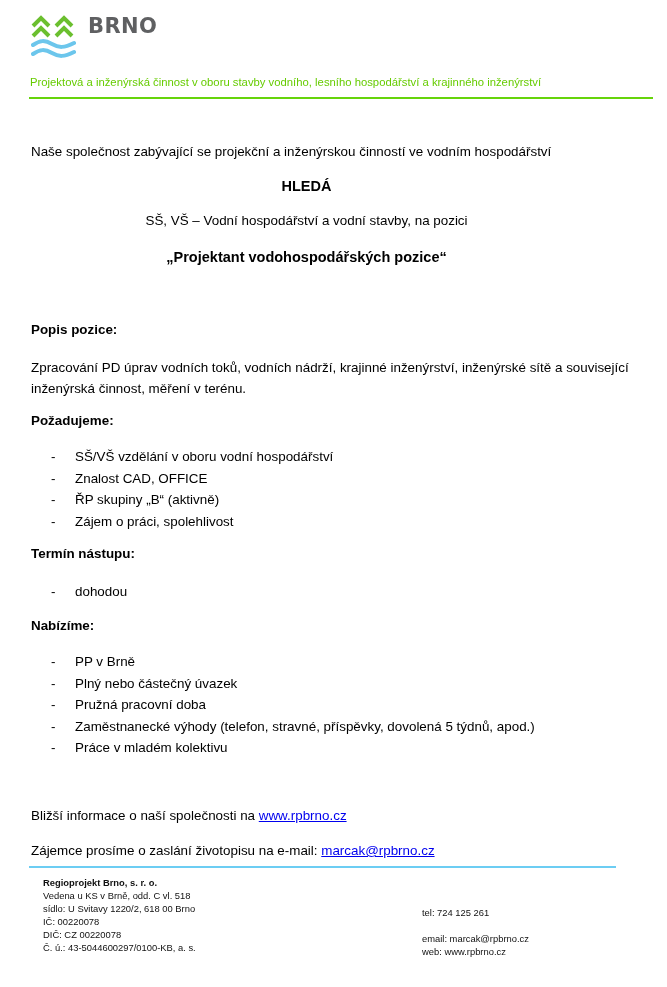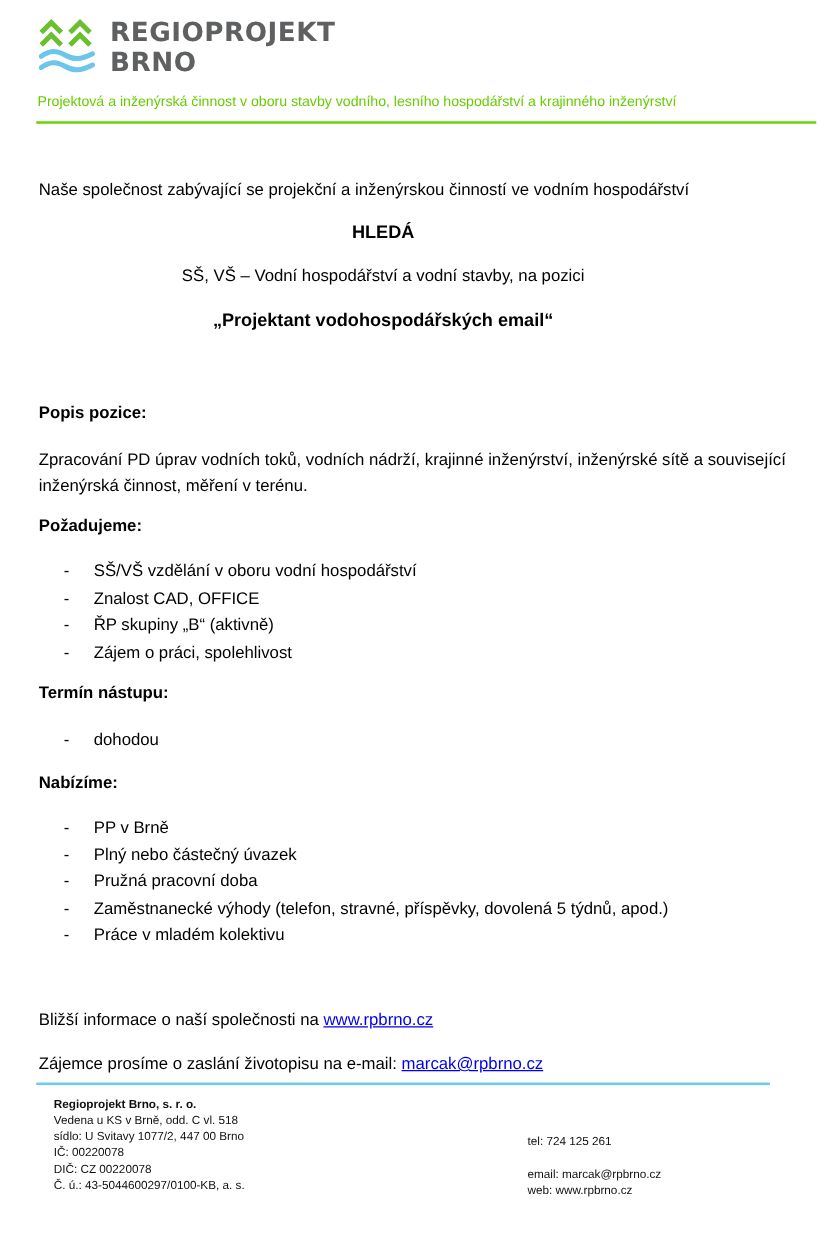--- a/index.html
+++ b/index.html
@@ -58,30 +58,29 @@
       <polyline points="25,12 33,4 41,12"></polyline>
       <polyline points="25,22 33,14 41,22"></polyline>
     </g>
     <g fill="none" stroke="#6cc6ec" stroke-width="4" stroke-linecap="round">
       <path d="M2,31 C9,26 14,26 21,30 C28,34 33,34 43,29"></path>
       <path d="M2,40 C9,35 14,35 21,39 C28,43 33,43 43,38"></path>
     </g>
   </svg>
 </div>
 <div class="abs brand">
-  <div>REGIOPROJEKT</div>
   <div>BRNO</div>
 </div>
 <div class="abs tagline">Projektová a inženýrská činnost v oboru stavby vodního, lesního hospodářství a krajinného inženýrství</div>
 <div class="abs green-rule"></div>
 
 <div class="abs body-text intro">Naše společnost zabývající se projekční a inženýrskou činností ve vodním hospodářství</div>
 <div class="abs body-text center bold hleda">HLEDÁ</div>
 <div class="abs body-text center subtitle">SŠ, VŠ – Vodní hospodářství a vodní stavby, na pozici</div>
-<div class="abs body-text center bold position">„Projektant vodohospodářských email“</div>
+<div class="abs body-text center bold position">„Projektant vodohospodářských pozice“</div>
 
 <div class="abs body-text bold h-popis">Popis pozice:</div>
 <div class="abs body-text popis-text">Zpracování PD úprav vodních toků, vodních nádrží, krajinné inženýrství, inženýrské sítě a související inženýrská činnost, měření v terénu.</div>
 
 <div class="abs body-text bold h-pozadujeme">Požadujeme:</div>
 <ul class="abs body-text dash-list list-pozadujeme">
   <li><span class="dash">-</span><span>SŠ/VŠ vzdělání v oboru vodní hospodářství</span></li>
   <li><span class="dash">-</span><span>Znalost CAD, OFFICE</span></li>
   <li><span class="dash">-</span><span>ŘP skupiny „B“ (aktivně)</span></li>
   <li><span class="dash">-</span><span>Zájem o práci, spolehlivost</span></li>
@@ -102,21 +101,21 @@
 </ul>
 
 <div class="abs body-text info-line"><span>Bližší informace o naší společnosti na </span><a class="link">www.rpbrno.cz</a></div>
 <div class="abs body-text cv-line"><span>Zájemce prosíme o zaslání životopisu na e-mail: </span><a class="link">marcak@rpbrno.cz</a></div>
 
 <div class="abs blue-rule"></div>
 
 <div class="abs footer footer-left">
   <div class="row bold">Regioprojekt Brno, s. r. o.</div>
   <div class="row">Vedena u KS v Brně, odd. C vl. 518</div>
-  <div class="row">sídlo: U Svitavy 1077/2, 447 00 Brno</div>
+  <div class="row">sídlo: U Svitavy 1220/2, 618 00 Brno</div>
   <div class="row">IČ: 00220078</div>
   <div class="row">DIČ: CZ 00220078</div>
   <div class="row">Č. ú.: 43-5044600297/0100-KB, a. s.</div>
 </div>
 <div class="abs footer footer-right">
   <div class="row">tel: 724 125 261</div>
   <div class="gap"></div>
   <div class="row">email: marcak@rpbrno.cz</div>
   <div class="row">web: www.rpbrno.cz</div>
 </div>

